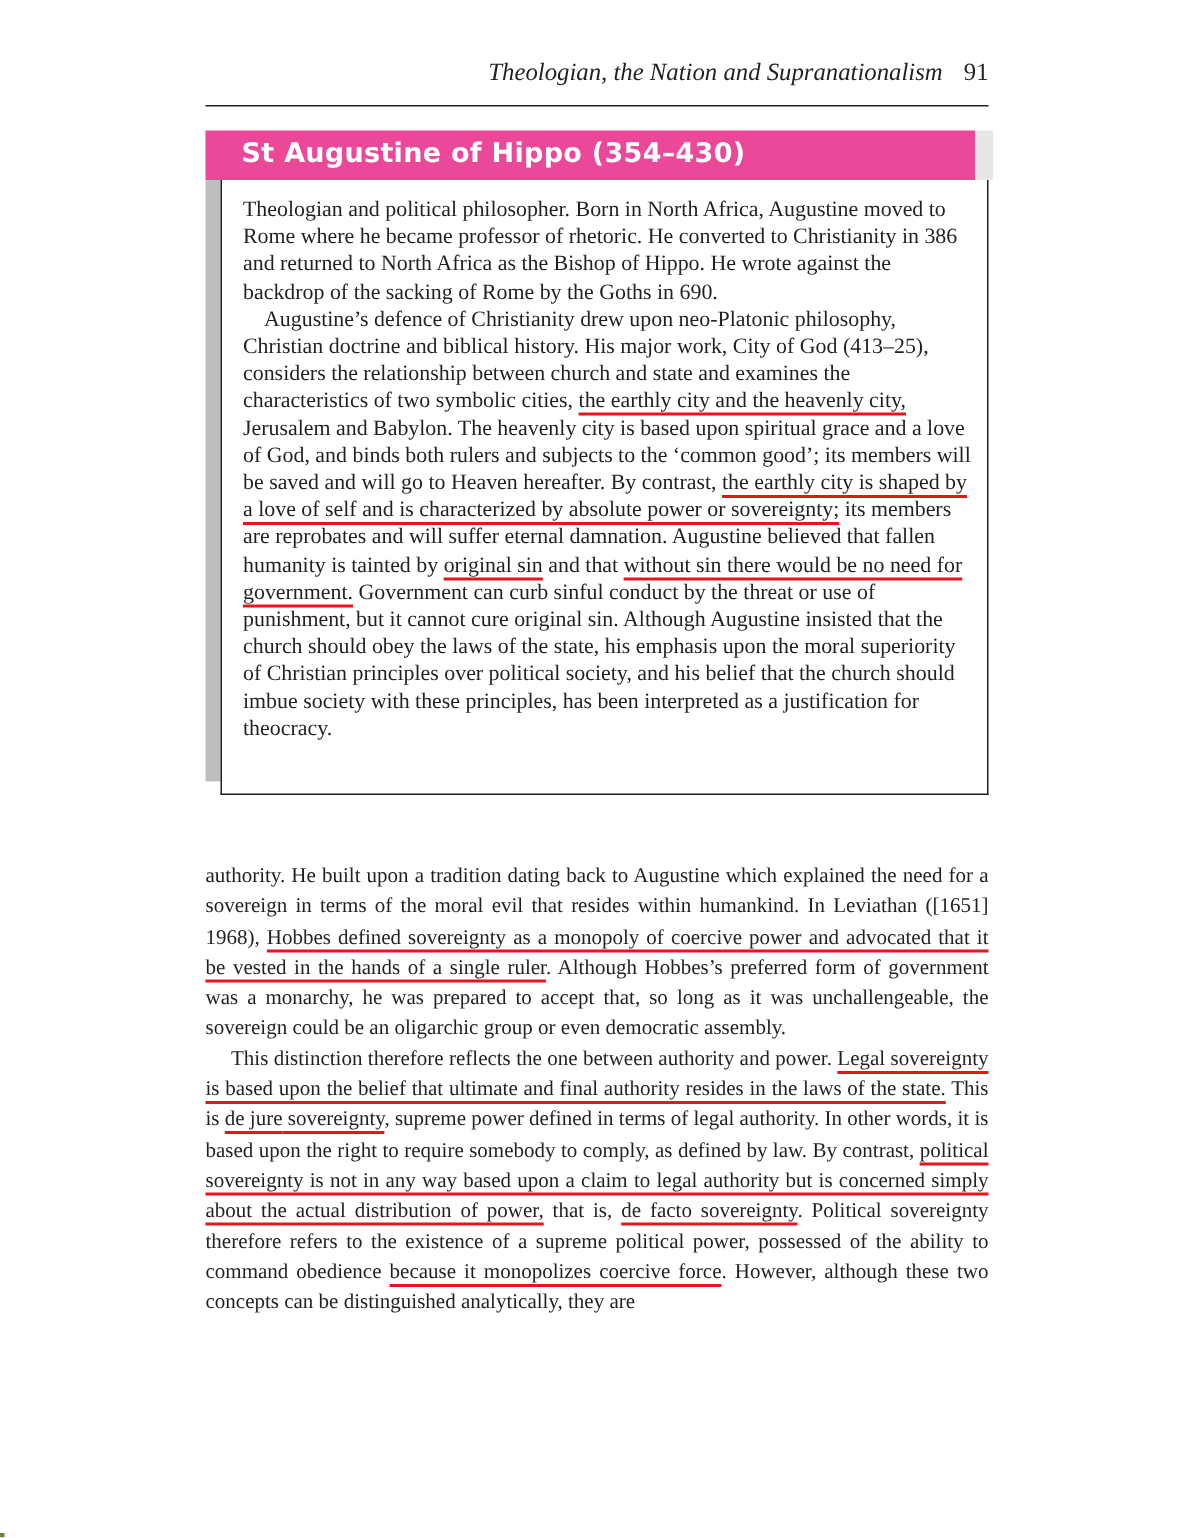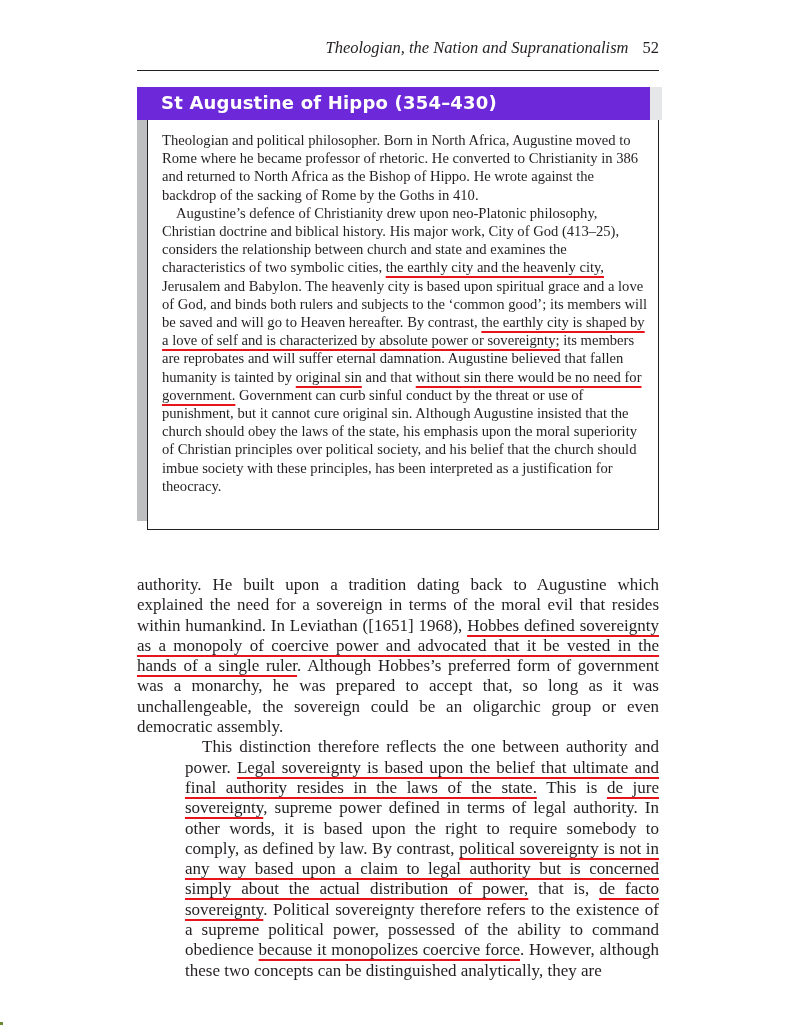--- a/index.html
+++ b/index.html
@@ -1,52 +1,52 @@
 <!DOCTYPE html>
 <html><head>
 <meta charset="utf-8">
 <style>
   html, body { margin:0; padding:0; background:#ffffff; }
   body { width:792px; height:1025px; position:relative; overflow:hidden; font-family:"Liberation Serif","DejaVu Serif",serif; color:#231f20; }
   .running-head { position:absolute; top:38px; left:137px; width:522px; text-align:right; font-size:16.5px; }
   .running-head .title { font-style:italic; }
   .running-head .pnum { margin-left:14px; }
   .head-rule { position:absolute; top:70px; left:137px; width:522px; height:1px; background:#231f20; }
-  .box-header { position:absolute; top:87px; left:137px; width:513px; height:33px; background:#6d28d9; }
+  .box-header { position:absolute; top:87px; left:137px; width:513px; height:33px; background:#ec4899; }
   .box-header-edge { position:absolute; top:87px; left:650px; width:12px; height:33px; background:#e6e7e8; }
   .box-header .box-title { position:absolute; left:24px; top:5px; color:#ffffff; font-family:"DejaVu Sans","Liberation Sans",sans-serif; font-size:18px; font-weight:bold; letter-spacing:0.2px; }
   .box-leftbar { position:absolute; top:120px; left:137px; width:10px; height:401px; background:#bcbec0; }
   .box-body { position:absolute; top:120px; left:147px; width:512px; height:410px; border-left:1px solid #231f20; border-right:1px solid #231f20; border-bottom:1px solid #231f20; box-sizing:border-box; }
   .box-text { position:absolute; top:131px; left:162px; width:486px; font-size:14.6px; line-height:18.2px; }
   .box-text p { margin:0; }
   .box-text p.indent { text-indent:14px; }
-  .main-text { position:absolute; top:575px; left:137px; width:522px; font-size:17px; line-height:20.3px; text-align:justify; }
+  .main-text { position:absolute; top:575px; left:137px; width:522px; font-size:14px; line-height:20.3px; text-align:justify; }
   .main-text p { margin:0; }
-  .main-text p.indent { text-indent:17px;margin-left:48px; }
+  .main-text p.indent { text-indent:17px; }
   .ul { text-decoration:underline; text-decoration-color:#e8141b; text-decoration-thickness:2px; text-underline-offset:4px; }
   .it { }
   .corner-mark { position:absolute; left:0; top:1022px; width:3px; height:3px; background:#6a8a30; }
 </style>
 </head>
 <body>
 
 <div class="running-head">
-  <span class="title">Theologian, the Nation and Supranationalism</span><span class="pnum">52</span>
+  <span class="title">Theologian, the Nation and Supranationalism</span><span class="pnum">91</span>
 </div>
 <div class="head-rule"></div>
 
 <div class="box-header">
   <span class="box-title">St Augustine of Hippo (354–430)</span>
 </div>
 <div class="box-header-edge"></div>
 <div class="box-leftbar"></div>
 <div class="box-body"></div>
 
 <div class="box-text">
-  <p><span>Theologian and political philosopher. Born in North Africa, Augustine moved to Rome where he became professor of rhetoric. He converted to Christianity in 386 and returned to North Africa as the Bishop of Hippo. He wrote against the backdrop of the sacking of Rome by the Goths in 410.</span></p>
+  <p><span>Theologian and political philosopher. Born in North Africa, Augustine moved to Rome where he became professor of rhetoric. He converted to Christianity in 386 and returned to North Africa as the Bishop of Hippo. He wrote against the backdrop of the sacking of Rome by the Goths in 690.</span></p>
   <p class="indent"><span>Augustine’s defence of Christianity drew upon neo-Platonic philosophy, Christian doctrine and biblical history. His major work, </span><span class="it">City of God</span><span> (413–25), considers the relationship between church and state and examines the characteristics of two symbolic cities, </span><span class="ul">the earthly city and the heavenly city,</span><span> Jerusalem and Babylon. The heavenly city is based upon spiritual grace and a love of God, and binds both rulers and subjects to the ‘common good’; its members will be saved and will go to Heaven hereafter. By contrast, </span><span class="ul">the earthly city is shaped by a love of self and is characterized by absolute power or sovereignty;</span><span> its members are reprobates and will suffer eternal damnation. Augustine believed that fallen humanity is tainted by </span><span class="ul">original sin</span><span> and that </span><span class="ul">without sin there would be no need for government.</span><span> Government can curb sinful conduct by the threat or use of punishment, but it cannot cure original sin. Although Augustine insisted that the church should obey the laws of the state, his emphasis upon the moral superiority of Christian principles over political society, and his belief that the church should imbue society with these principles, has been interpreted as a justification for theocracy.</span></p>
 </div>
 
 <div class="main-text">
   <p><span>authority. He built upon a tradition dating back to Augustine which explained the need for a sovereign in terms of the moral evil that resides within humankind. In </span><span class="it">Leviathan</span><span> ([1651] 1968), </span><span class="ul">Hobbes defined sovereignty as a monopoly of coercive power and advocated that it be vested in the hands of a single ruler</span><span>. Although Hobbes’s preferred form of government was a monarchy, he was prepared to accept that, so long as it was unchallengeable, the sovereign could be an oligarchic group or even democratic assembly.</span></p>
   <p class="indent"><span>This distinction therefore reflects the one between authority and power. </span><span class="ul">Legal sovereignty is based upon the belief that ultimate and final authority resides in the laws of the state.</span><span> This is </span><span class="ul it">de jure</span><span class="ul"> sovereignty</span><span>, supreme power defined in terms of legal authority. In other words, it is based upon the </span><span class="it">right</span><span> to require somebody to comply, as defined by law. By contrast, </span><span class="ul">political sovereignty is not in any way based upon a claim to legal authority but is concerned simply about the actual distribution of power,</span><span> that is, </span><span class="ul it">de facto</span><span class="ul"> sovereignty</span><span>. Political sovereignty therefore refers to the existence of a supreme political power, possessed of the </span><span class="it">ability</span><span> to command obedience </span><span class="ul">because it monopolizes coercive force</span><span>. However, although these two concepts can be distinguished analytically, they are</span></p>
 </div>
 
 <div class="corner-mark"></div>
 

